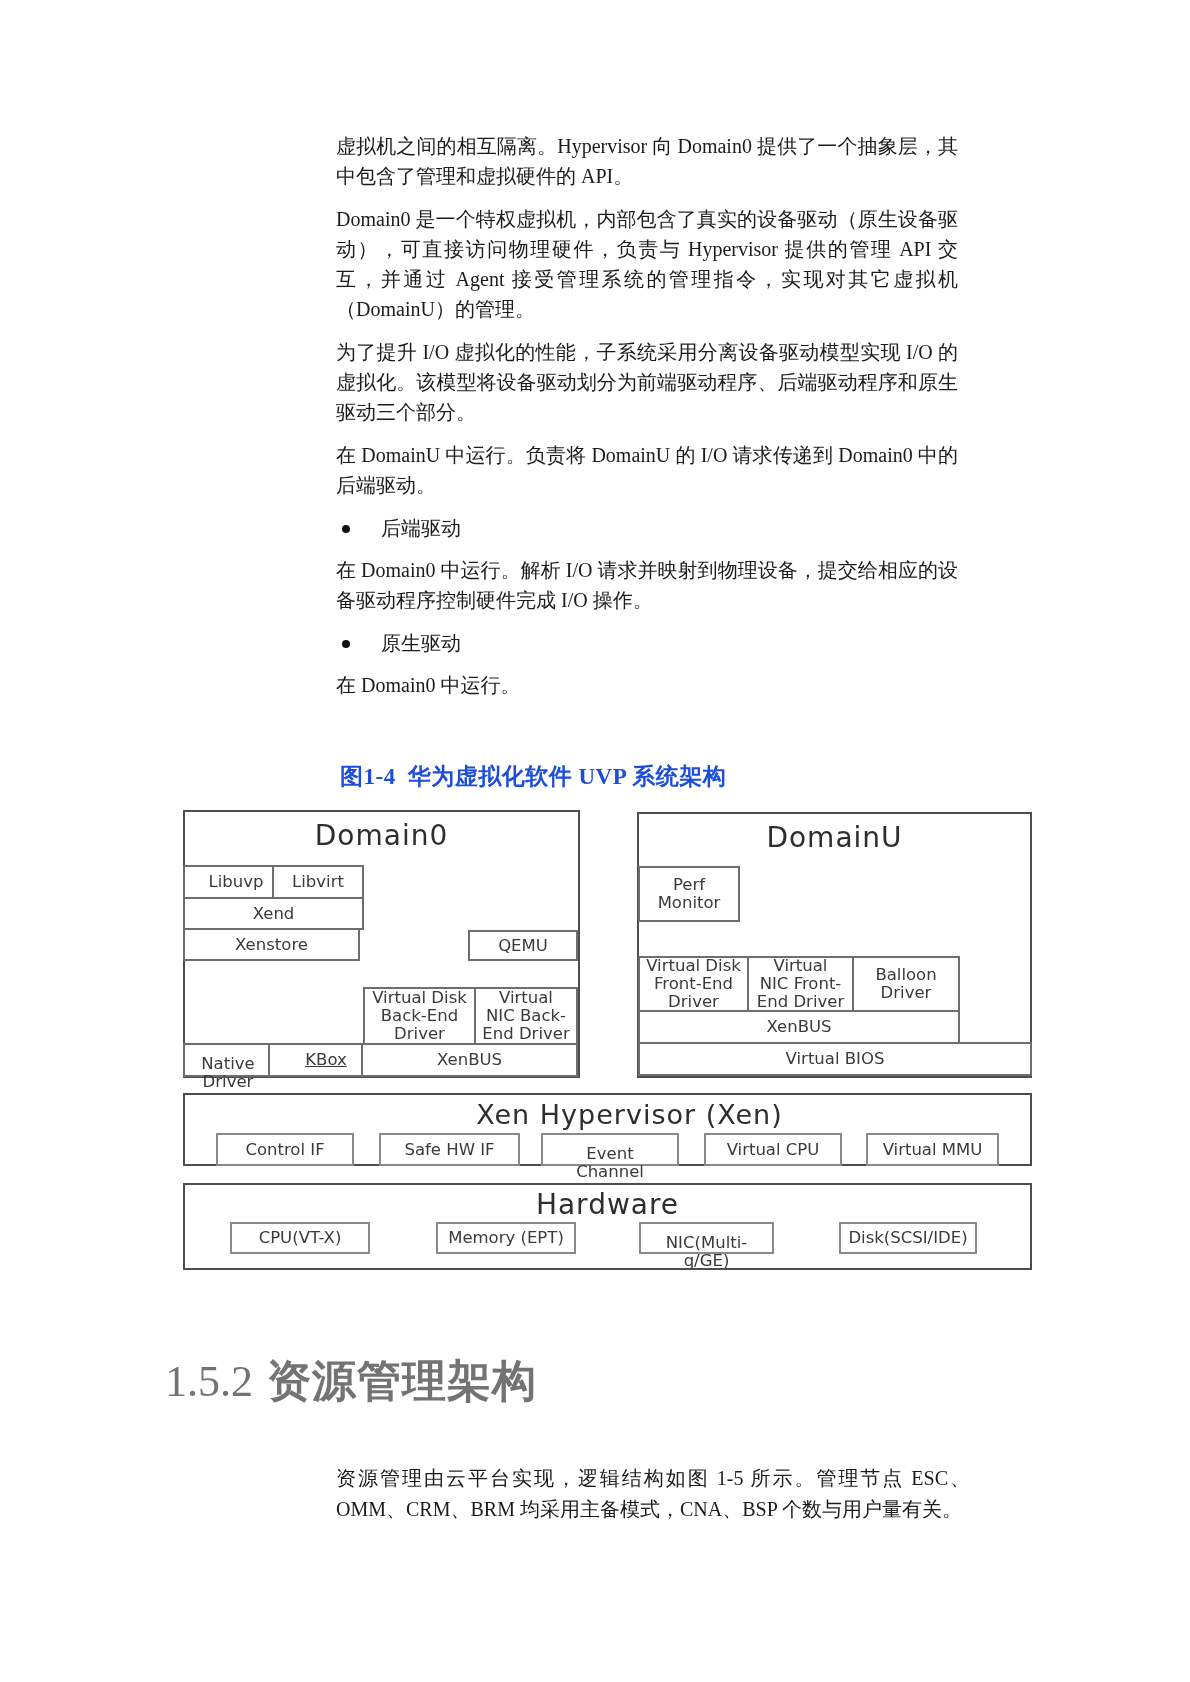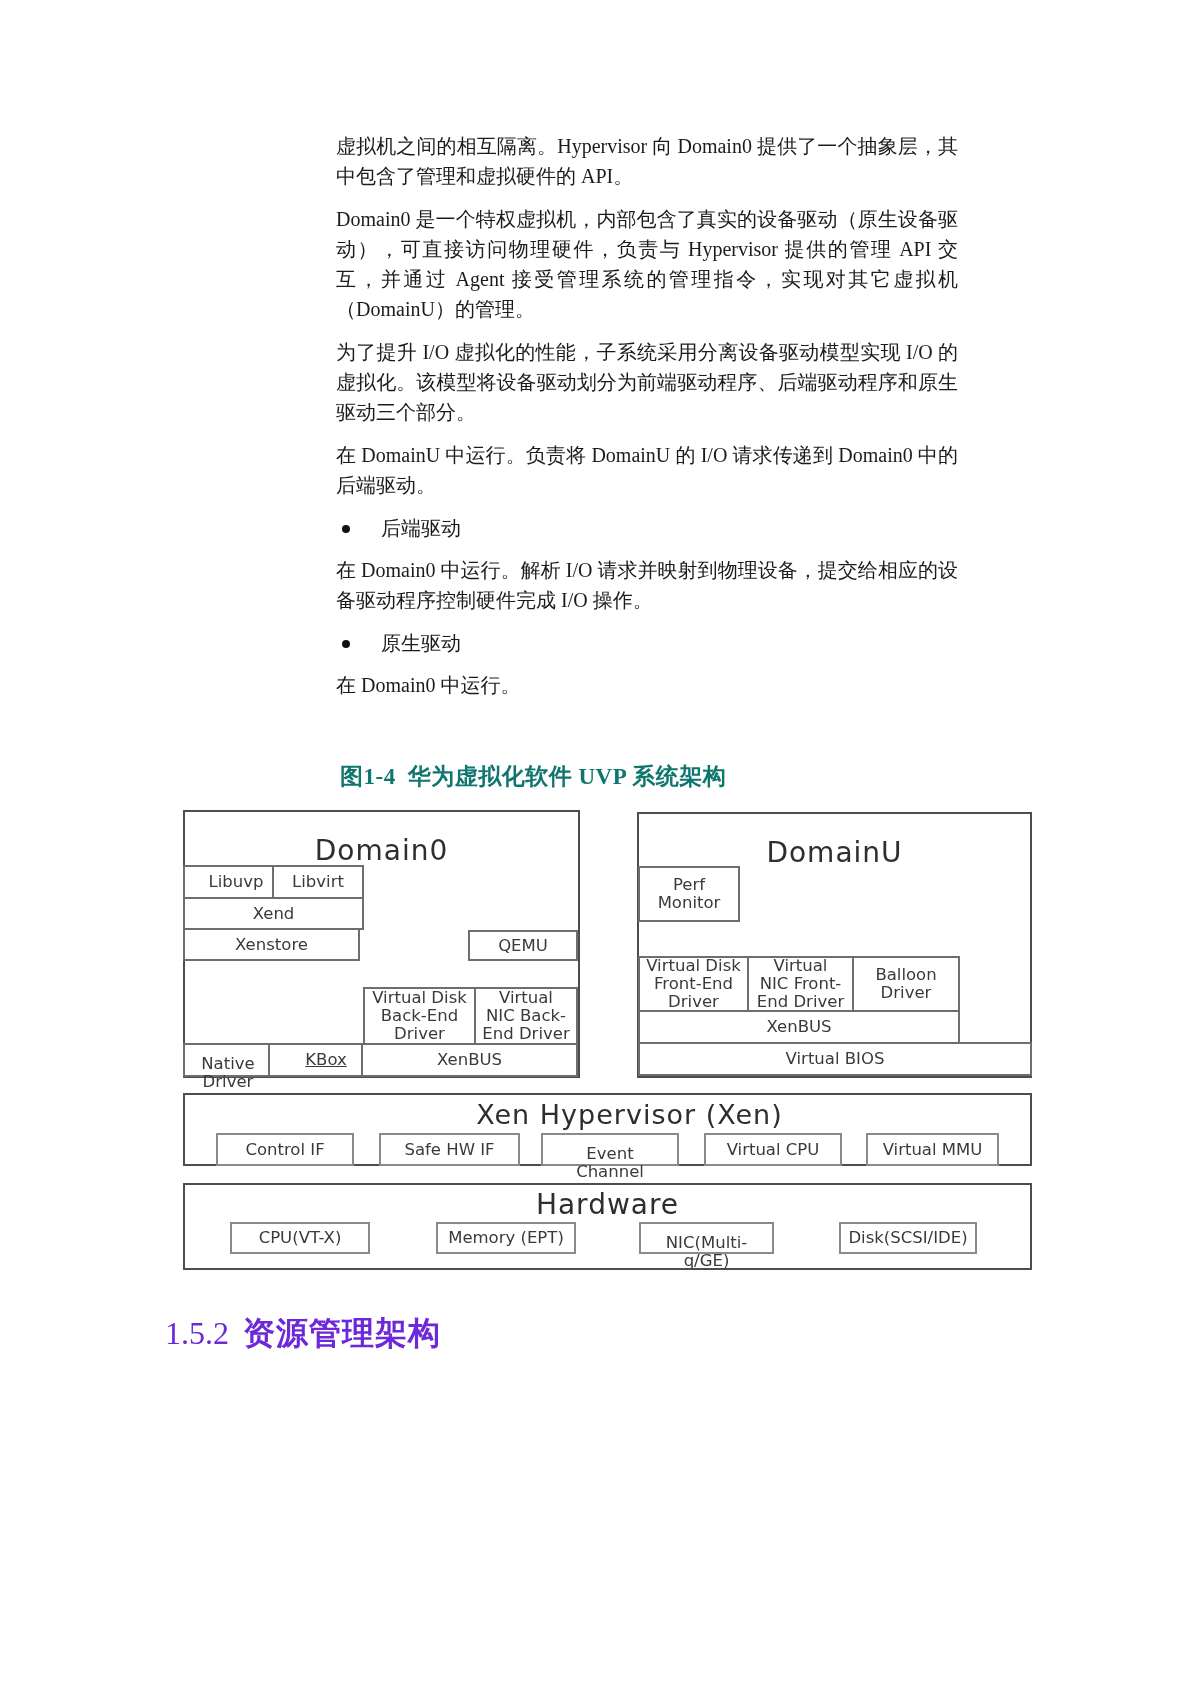--- a/index.html
+++ b/index.html
@@ -22,52 +22,52 @@
     margin:0 0 12px 0;padding-left:6px;
   }
   .bullet-dot{
     width:8px;height:8px;border-radius:50%;
     background:#111;flex:0 0 auto;margin-right:31px;margin-top:2px;
   }
   .bullet-label{font-size:20px;line-height:30px;}
   
   .fig-caption{
     position:absolute;left:340px;top:761px;
-    font-size:23px;font-weight:bold;color:#0f766e;
+    font-size:23px;font-weight:bold;color:#1d4ed8;
     letter-spacing:.5px;white-space:nowrap;
   }
   .fig-caption .cap-prefix{margin-right:12px;}
   
   .diagram{
     position:absolute;left:183px;top:806px;width:849px;height:470px;
     font-family:"DejaVu Sans","Liberation Sans",sans-serif;
     color:#333;
   }
   .dbox{
     position:absolute;box-sizing:border-box;
     border:2px solid #4d4d4d;background:transparent;
   }
   .dtitle{
     text-align:center;font-size:28px;letter-spacing:1px;
-    color:#2e2e2e;margin-top:22px;white-space:nowrap;
+    color:#2e2e2e;margin-top:7px;white-space:nowrap;
   }
   .dcell{
     position:absolute;box-sizing:border-box;
     border:2px solid #6e6e6e;
     display:flex;align-items:center;justify-content:center;
     text-align:center;font-size:16.5px;line-height:18px;
     white-space:pre-line;color:#3a3a3a;background:#fff;
     overflow:visible;
   }
   .dcell.lightb{border-color:#8a8a8a;}
   .dcell.topflow{align-items:flex-start;padding-top:10px;}
   
   .sec-heading{
-    position:absolute;left:165px;top:1312px;
-    font-size:32px;color:#6d28d9;white-space:nowrap;
+    position:absolute;left:165px;top:1352px;
+    font-size:44px;color:#737373;white-space:nowrap;
   }
   .sec-heading .sec-num{font-family:"Liberation Serif","DejaVu Serif",serif;margin-right:14px;}
   .sec-heading .sec-title{font-family:"DejaVu Sans","Liberation Sans",sans-serif;font-weight:bold;letter-spacing:1px;}
   
   .closing{
     position:absolute;left:336px;top:1443px;width:634px;
     font-size:20px;line-height:31px;text-align:justify;
   }
 </style>
 </head>
@@ -153,14 +153,15 @@
     <div class="dcell lightb" style="left:253px;top:416px;width:140px;height:32px;">Memory (EPT)</div>
     <div class="dcell lightb topflow" style="left:456px;top:416px;width:135px;height:32px;">NIC(Multi-
 q/GE)</div>
     <div class="dcell lightb" style="left:656px;top:416px;width:138px;height:32px;">Disk(SCSI/IDE)</div>
   </div>
 
   <div class="sec-heading">
     <span class="sec-num">1.5.2</span><span class="sec-title">资源管理架构</span>
   </div>
 
+  <p class="closing">资源管理由云平台实现，逻辑结构如图 1-5 所示。管理节点 ESC、OMM、CRM、BRM 均采用主备模式，CNA、BSP 个数与用户量有关。</p>
 
 </div>
 
 </body></html>

